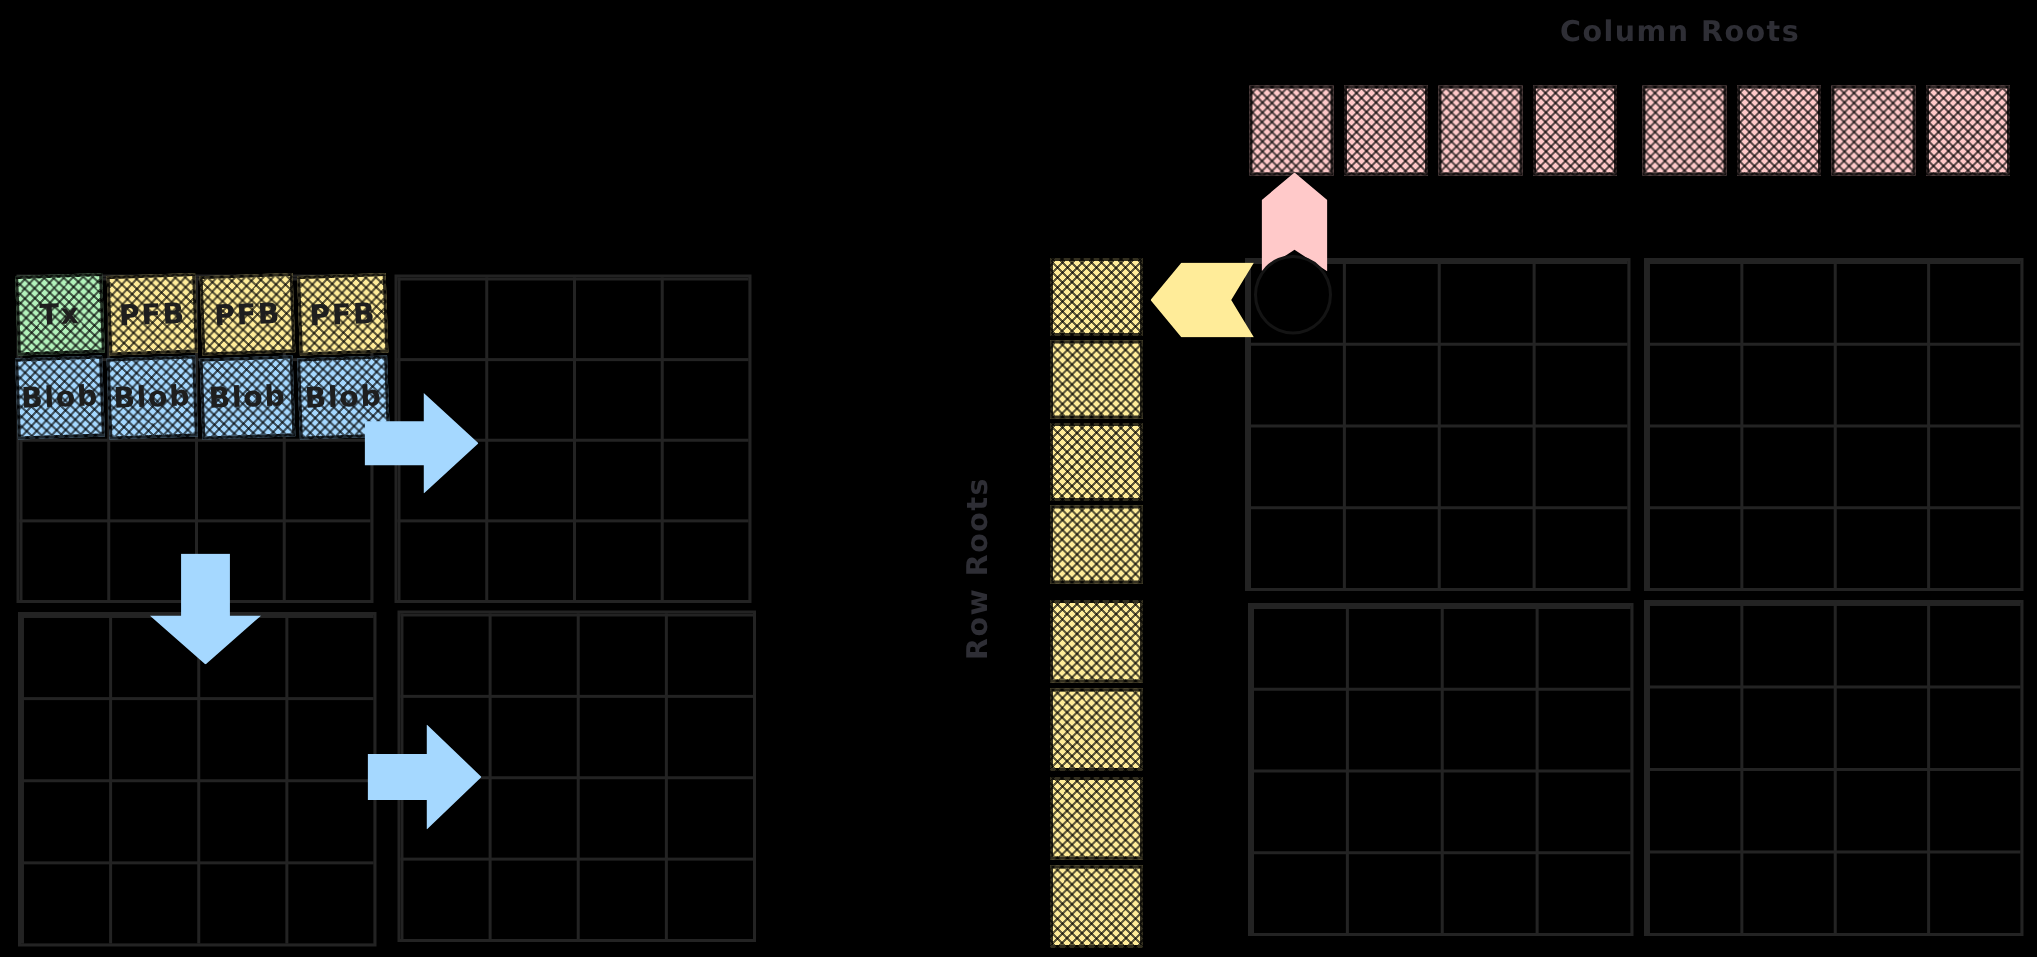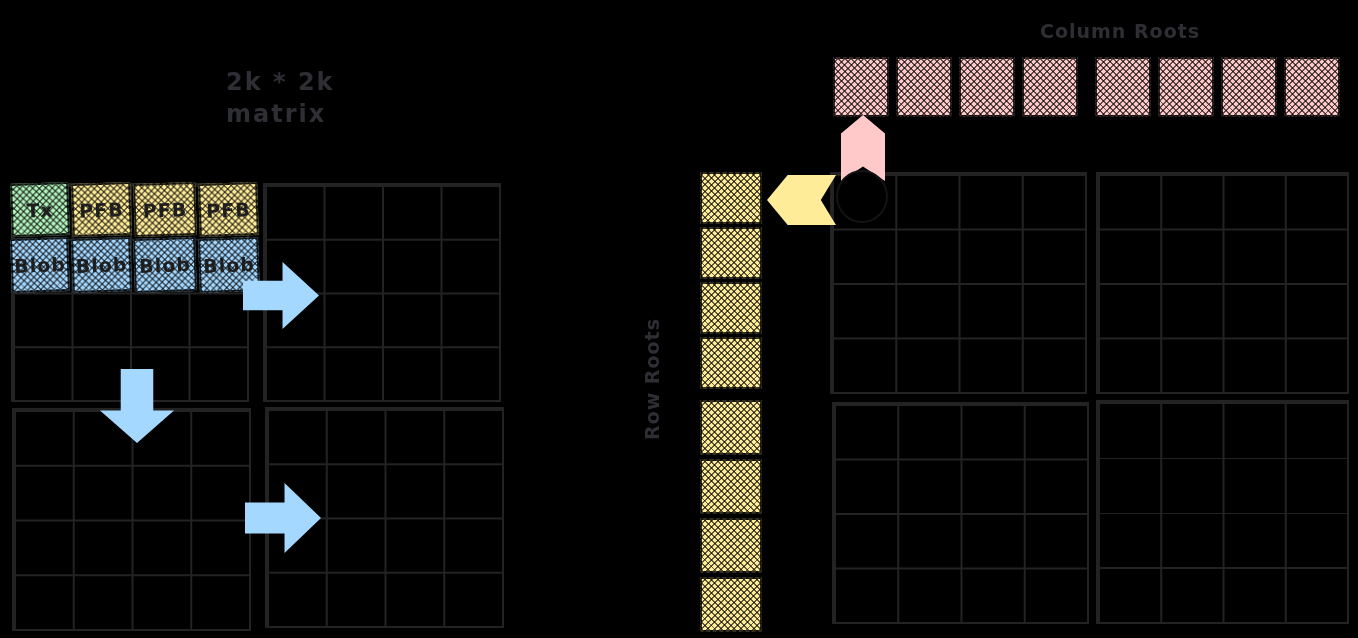--- a/index.html
+++ b/index.html
@@ -44,43 +44,41 @@
   .arrow.down{clip-path:polygon(28% 0,72% 0,72% 56%,100% 56%,50% 100%,0 56%,28% 56%);background:var(--arrowblue);}
   .arrow.up-chevron{clip-path:polygon(50% 0,100% 28%,100% 100%,50% 78%,0 100%,0 28%);background:var(--pink);}
   .arrow.left-chevron{clip-path:polygon(0 50%,30% 0,100% 0,78% 50%,100% 100%,30% 100%);background:var(--yellow);}
   .circle{position:absolute;border-radius:50%;background:#000;border:2px solid #141414;box-sizing:border-box;}
 </style>
 </head>
 <body>
 
 <div id="canvas" style="--bg: #000000; --line: #232323; --labeltext: #2e2e35; --blocktext: #1e1e1e; --green: #b2f2bb; --yellow: #ffec99; --blue: #a5d8ff; --pink: #ffc9c9; --arrowblue: #a5d8ff;">
 
-  <div class="caption" style="left:226px;top:66px;"><span>2k * 2k</span>
-<span>matrix</span></div>
 
   <div class="grid" style="left:11px;top:183px;width:234px;height:215px;"></div>
   <div class="grid" style="left:263px;top:183px;width:234px;height:215px;"></div>
   <div class="grid" style="left:12px;top:408px;width:235px;height:219px;"></div>
   <div class="grid" style="left:265px;top:407px;width:235px;height:217px;"></div>
 
   <div class="hatch g blocklabel" style="left:11px;top:183px;width:58px;height:53px;">Tx</div>
   <div class="hatch y blocklabel" style="left:72px;top:183px;width:59px;height:53px;">PFB</div>
   <div class="hatch y blocklabel" style="left:134px;top:183px;width:62px;height:53px;">PFB</div>
   <div class="hatch y blocklabel" style="left:199px;top:183px;width:59px;height:53px;">PFB</div>
 
   <div class="hatch b blocklabel" style="left:11px;top:238px;width:58px;height:54px;">Blob</div>
   <div class="hatch b blocklabel" style="left:72px;top:238px;width:59px;height:54px;">Blob</div>
   <div class="hatch b blocklabel" style="left:134px;top:238px;width:62px;height:54px;">Blob</div>
   <div class="hatch b blocklabel" style="left:199px;top:238px;width:60px;height:54px;">Blob</div>
 
   <div class="arrow right" style="left:243px;top:262px;width:76px;height:67px;z-index:1;"></div>
   <div class="arrow down" style="left:100px;top:369px;width:74px;height:74px;z-index:1;"></div>
   <div class="arrow right" style="left:245px;top:483px;width:76px;height:70px;z-index:1;"></div>
 
-  <div class="small-caption" style="left:1040px;top:20px;">Column Roots</div>
+  <div class="small-caption" style="left:1040px;top:10px;">Column Roots</div>
   <div class="small-caption" style="left:572px;top:368px;width:160px;text-align:center;transform:rotate(-90deg);">Row Roots</div>
 
   <div id="column-roots">
       <div class="hatch p" style="left: 833px; top: 57px; width: 56px; height: 60px;"></div>
       <div class="hatch p" style="left: 896px; top: 57px; width: 56px; height: 60px;"></div>
       <div class="hatch p" style="left: 959px; top: 57px; width: 56px; height: 60px;"></div>
       <div class="hatch p" style="left: 1022px; top: 57px; width: 56px; height: 60px;"></div>
       <div class="hatch p" style="left: 1095px; top: 57px; width: 56px; height: 60px;"></div>
       <div class="hatch p" style="left: 1158px; top: 57px; width: 56px; height: 60px;"></div>
       <div class="hatch p" style="left: 1221px; top: 57px; width: 56px; height: 60px;"></div>

